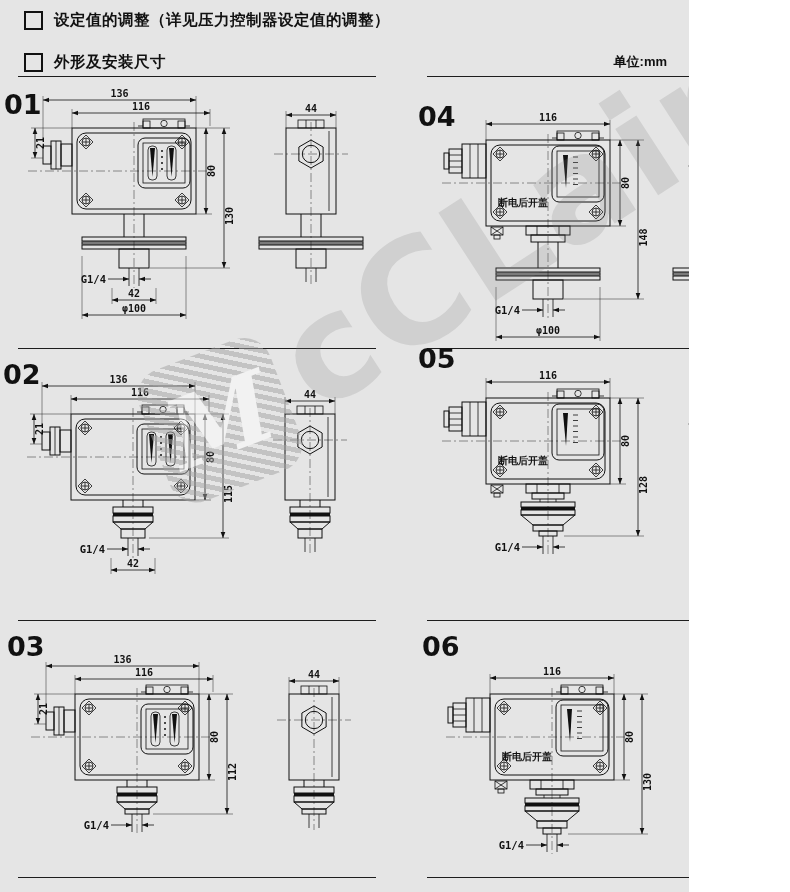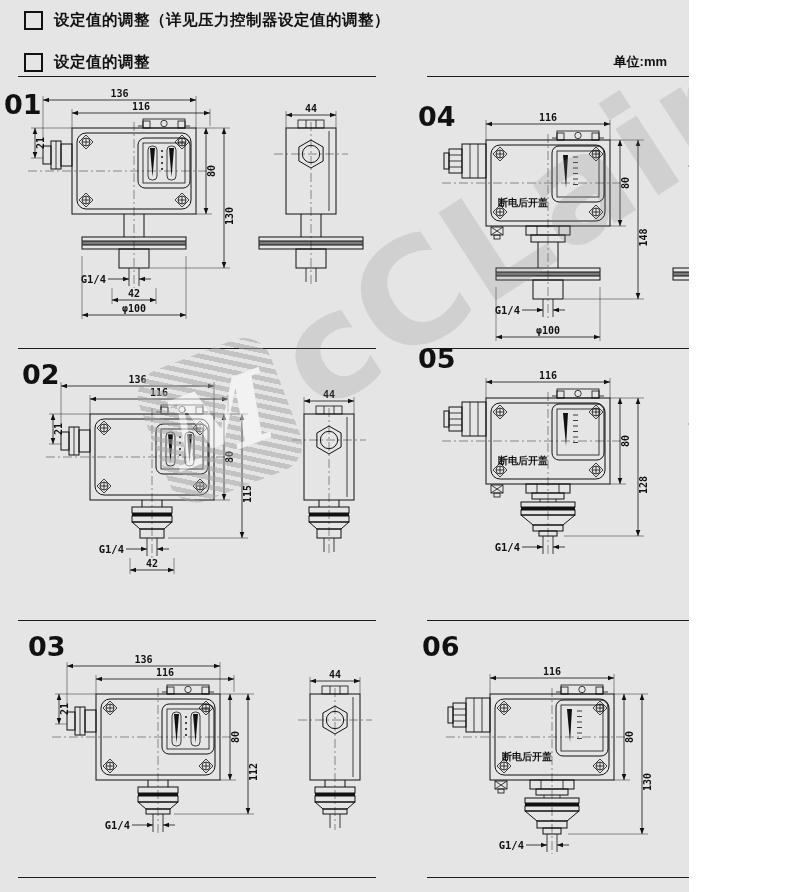--- a/index.html
+++ b/index.html
@@ -38,21 +38,21 @@
 <body>
 
 <div id="page">
 
   <div class="hdr-row" style="top:10px">
     <span class="chk"></span>
     <span>设定值的调整（详见压力控制器设定值的调整）</span>
   </div>
   <div class="hdr-row" style="top:52px">
     <span class="chk"></span>
-    <span>设定值的调整</span>
+    <span>外形及安装尺寸</span>
   </div>
   <div class="unit">单位:mm</div>
 
   <div class="rule" style="left:18px;top:76px;width:358px"></div>
   <div class="rule" style="left:427px;top:76px;width:346px"></div>
   <div class="rule" style="left:18px;top:348px;width:358px"></div>
   <div class="rule" style="left:427px;top:348px;width:346px"></div>
   <div class="rule" style="left:18px;top:620px;width:358px"></div>
   <div class="rule" style="left:427px;top:620px;width:346px"></div>
   <div class="rule" style="left:18px;top:877px;width:358px"></div>
@@ -172,21 +172,21 @@
           <rect x="294" y="163" width="30" height="19" class="ol"></rect>
           <line x1="304" y1="182" x2="304" y2="196" class="o2"></line>
           <line x1="314" y1="182" x2="314" y2="196" class="o2"></line>
           <line x1="284" y1="25" x2="284" y2="42" class="xl"></line>
           <line x1="334" y1="25" x2="334" y2="42" class="xl"></line>
           <line x1="284" y1="29" x2="334" y2="29" class="dl" marker-start="url(#ar01)" marker-end="url(#ar01)"></line>
           <text x="309" y="26" text-anchor="middle" class="dt">44</text>
         </g>
       </svg>
     </div>
-    <div class="panel" style="left: 20px; top: 356px;">
+    <div class="panel" style="left: 1px; top: 356px;">
       <svg width="372" height="260" viewBox="0 0 372 260">
         <defs>
           <marker id="ar02" viewBox="0 0 10 10" refX="9" refY="5" markerWidth="9" markerHeight="9" orient="auto-start-reverse">
             <path d="M0,1.5 L9,5 L0,8.5 Z" fill="#111"></path>
           </marker>
         </defs>
         <text x="2" y="28" text-anchor="start" class="pl">02</text>
         <g>
           <line x1="132" y1="52" x2="132" y2="202" class="cl"></line>
           <line x1="26" y1="101" x2="210" y2="101" class="cl"></line>
@@ -283,21 +283,21 @@
           <rect x="297" y="173" width="24" height="9" class="ol"></rect>
           <line x1="304" y1="182" x2="304" y2="196" class="o2"></line>
           <line x1="314" y1="182" x2="314" y2="196" class="o2"></line>
           <line x1="284" y1="41" x2="284" y2="58" class="xl"></line>
           <line x1="334" y1="41" x2="334" y2="58" class="xl"></line>
           <line x1="284" y1="45" x2="334" y2="45" class="dl" marker-start="url(#ar02)" marker-end="url(#ar02)"></line>
           <text x="309" y="42" text-anchor="middle" class="dt">44</text>
         </g>
       </svg>
     </div>
-    <div class="panel" style="left: 26px; top: 628px;">
+    <div class="panel" style="left: 5px; top: 628px;">
       <svg width="372" height="246" viewBox="0 0 372 246">
         <defs>
           <marker id="ar03" viewBox="0 0 10 10" refX="9" refY="5" markerWidth="9" markerHeight="9" orient="auto-start-reverse">
             <path d="M0,1.5 L9,5 L0,8.5 Z" fill="#111"></path>
           </marker>
         </defs>
         <text x="2" y="28" text-anchor="start" class="pl">03</text>
         <g>
           <line x1="132" y1="60" x2="132" y2="206" class="cl"></line>
           <line x1="26" y1="109" x2="210" y2="109" class="cl"></line>

